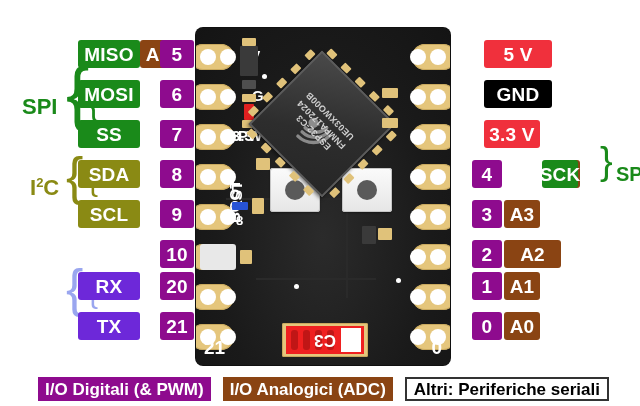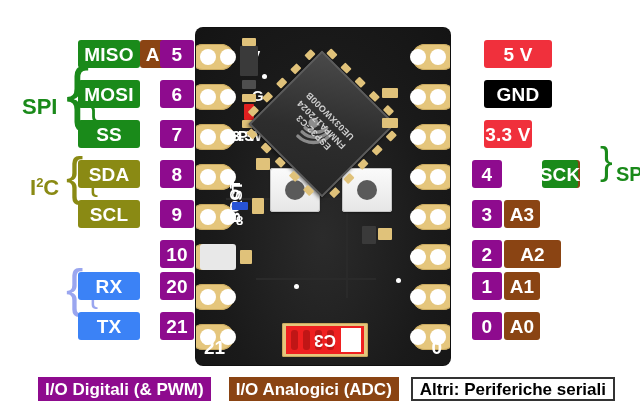--- a/index.html
+++ b/index.html
@@ -14,21 +14,21 @@
   .chip{
     position:absolute;display:flex;align-items:center;justify-content:center;
     color:#fff;font-weight:bold;line-height:1;height:28px;
     font-size:19px;letter-spacing:.2px;box-sizing:border-box;
   }
   .chip.fn{border-radius:3px;}
   .chip.dig{background:#8e0b8e;}
   .chip.ana{background:#8a4413;}
   .chip.spi{background:#1a8a1a;}
   .chip.i2c{background:#8a8a14;}
-  .chip.uart{background:#3b82f6;color:#fff;}
+  .chip.uart{background:#6d28d9;color:#fff;}
   .chip.pwr{background:#f0303c;}
   .chip.gnd{background:#000;}
 
   
   .busname{
     position:absolute;font-weight:bold;font-size:22px;line-height:1;
     white-space:nowrap;
     text-align:right;
   }
   .busname sup{font-size:13px;vertical-align:super;}
@@ -131,21 +131,21 @@
   }
 
   
   .legend{position:absolute;left:38px;top:377px;display:flex;gap:12px;align-items:flex-start;}
   .lg{
     height:24px;display:flex;align-items:center;padding:0 7px;
     font-size:17px;font-weight:bold;color:#fff;line-height:1;
     font-stretch:condensed;white-space:nowrap;box-sizing:border-box;
   }
   .lg.dig{background:#8e0b8e;}
-  .lg.ana{background:#8a4413;margin-left:6px;}
+  .lg.ana{background:#8a4413;}
   .lg.oth{background:#fff;color:#000;border:2px solid #333;}
 </style>
 </head>
 <body>
 
 <div class="stage">
 
   <div class="board">
     <div class="board-inner">
 
@@ -288,21 +288,21 @@
   <div class="chip fn dig" style="left:160px;top:240px;width:34px;">10</div>
 
   <div class="chip fn uart" style="left:78px;top:272px;width:62px;">RX</div>
   <div class="chip fn dig" style="left:160px;top:272px;width:34px;">20</div>
 
   <div class="chip fn uart" style="left:78px;top:312px;width:62px;">TX</div>
   <div class="chip fn dig" style="left:160px;top:312px;width:34px;">21</div>
 
   <div class="chip fn pwr" style="left:484px;top:40px;width:68px;">5 V</div>
   <div class="chip fn gnd" style="left:484px;top:80px;width:68px;">GND</div>
-  <div class="chip fn pwr" style="left:484px;top:120px;width:48px;">3.3 V</div>
+  <div class="chip fn pwr" style="left:484px;top:120px;width:56px;">3.3 V</div>
 
   <div class="chip fn dig" style="left:472px;top:160px;width:30px;">4</div>
   <div class="chip fn ana" style="left:504px;top:160px;width:36px;margin-left:40px;">A4</div>
   <div class="chip fn spi" style="left:542px;top:160px;width:36px;">SCK</div>
   <div class="brace" style="left:600px;top:142px;font-size:38px;color:#1a8a1a;">}</div>
   <div class="busname" style="left:616px;top:164px;color:#1a8a1a;font-size:20px;">SPI</div>
 
   <div class="chip fn dig" style="left:472px;top:200px;width:30px;">3</div>
   <div class="chip fn ana" style="left:504px;top:200px;width:36px;">A3</div>
 

